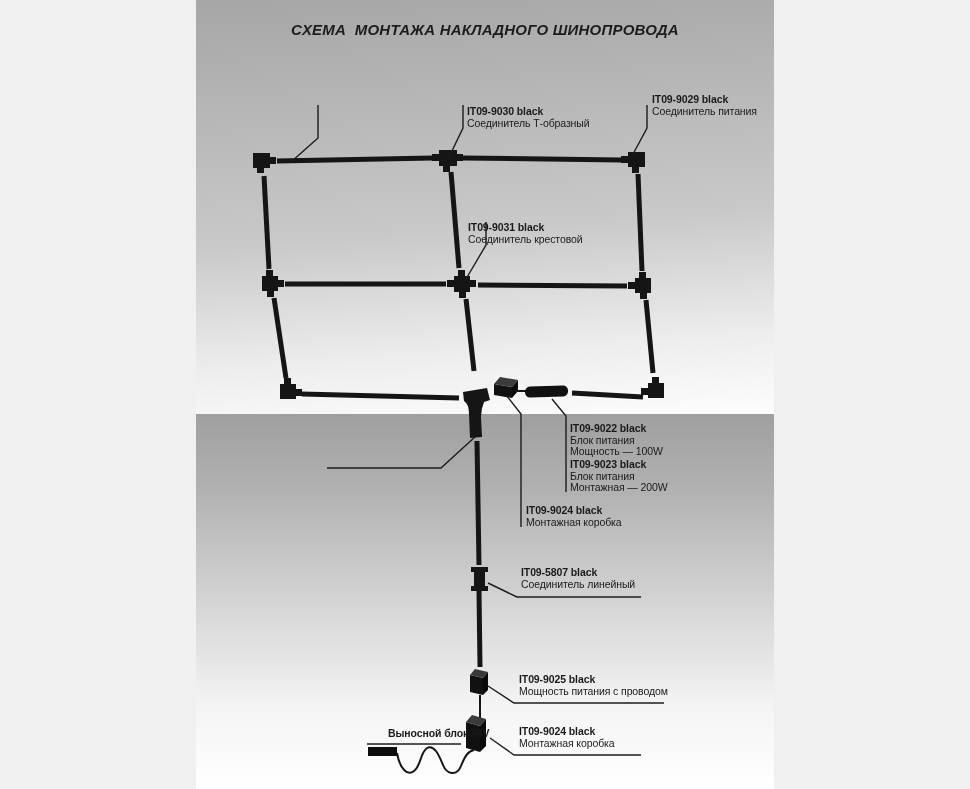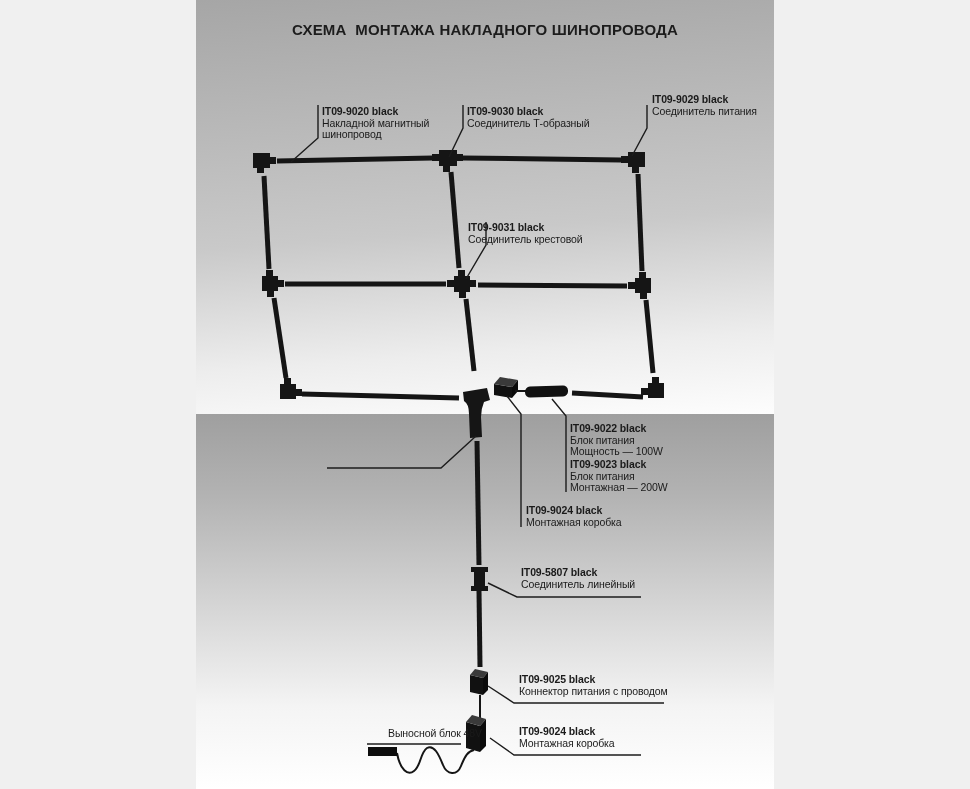--- a/index.html
+++ b/index.html
@@ -18,25 +18,25 @@
   #canvas-bottom{
     position:absolute;left:196px;top:414px;width:578px;height:375px;
     background:linear-gradient(to bottom,#9f9f9f 0%,#b3b3b3 22%,#d6d6d6 52%,#f4f4f4 78%,#ffffff 100%);
   }
   #diagram-svg{position:absolute;left:0;top:0;width:970px;height:789px;}
   .title{
     position:absolute;left:196px;top:21px;width:578px;
     text-align:center;font-weight:bold;font-size:15px;line-height:18px;
     letter-spacing:.2px;color:#1c1c1c;
   }
-  .title div{white-space:pre;}
+  .title div{white-space:pre;font-style:italic;}
   .lbl{position:absolute;font-size:10.5px;line-height:11.5px;letter-spacing:-.1px;}
   .lbl .code{font-weight:bold;white-space:pre;}
   .lbl .line{white-space:pre;}
-  .lbl.plain .code{font-weight:normal;padding-left:20px;}
+  .lbl.plain .code{font-weight:bold;padding-left:20px;}
 </style>
 </head>
 <body>
 
 <div id="stage">
 
   <div id="canvas-top"></div>
   <div id="canvas-bottom"></div>
 
   <div class="title">
@@ -149,25 +149,20 @@
       <path d="M327,468 H441 L476,436"></path>
       <path d="M552,399 L566,416 V492"></path>
       <path d="M507,396 L521,414 V527"></path>
       <path d="M641,597 H517 L488,583"></path>
       <path d="M664,703 H514 L488,686"></path>
       <path d="M641,755 H514 L490,738"></path>
       <path d="M367,744 H461"></path>
     </g>
   </svg>
 
-  <div class="lbl" style="left:322px;top:106px">
-    <div class="code">IT09-9020 black</div>
-    <div class="line">Накладной магнитный</div>
-    <div class="line">шинопровод</div>
-  </div>
 
   <div class="lbl" style="left:467px;top:106px">
     <div class="code">IT09-9030 black</div>
     <div class="line">Соединитель Т-образный</div>
   </div>
 
   <div class="lbl" style="left:652px;top:94px">
     <div class="code">IT09-9029 black</div>
     <div class="line">Соединитель питания</div>
   </div>
@@ -195,21 +190,21 @@
     <div class="line">Монтажная коробка</div>
   </div>
 
   <div class="lbl" style="left:521px;top:567px">
     <div class="code">IT09-5807 black</div>
     <div class="line">Соединитель линейный</div>
   </div>
 
   <div class="lbl" style="left:519px;top:674px">
     <div class="code">IT09-9025 black</div>
-    <div class="line">Коннектор питания с проводом</div>
+    <div class="line">Мощность питания с проводом</div>
   </div>
 
   <div class="lbl" style="left:519px;top:726px">
     <div class="code">IT09-9024 black</div>
     <div class="line">Монтажная коробка</div>
   </div>
 
   <div class="lbl plain" style="left:368px;top:728px">
     <div class="code">Выносной блок 48V</div>
   </div>

